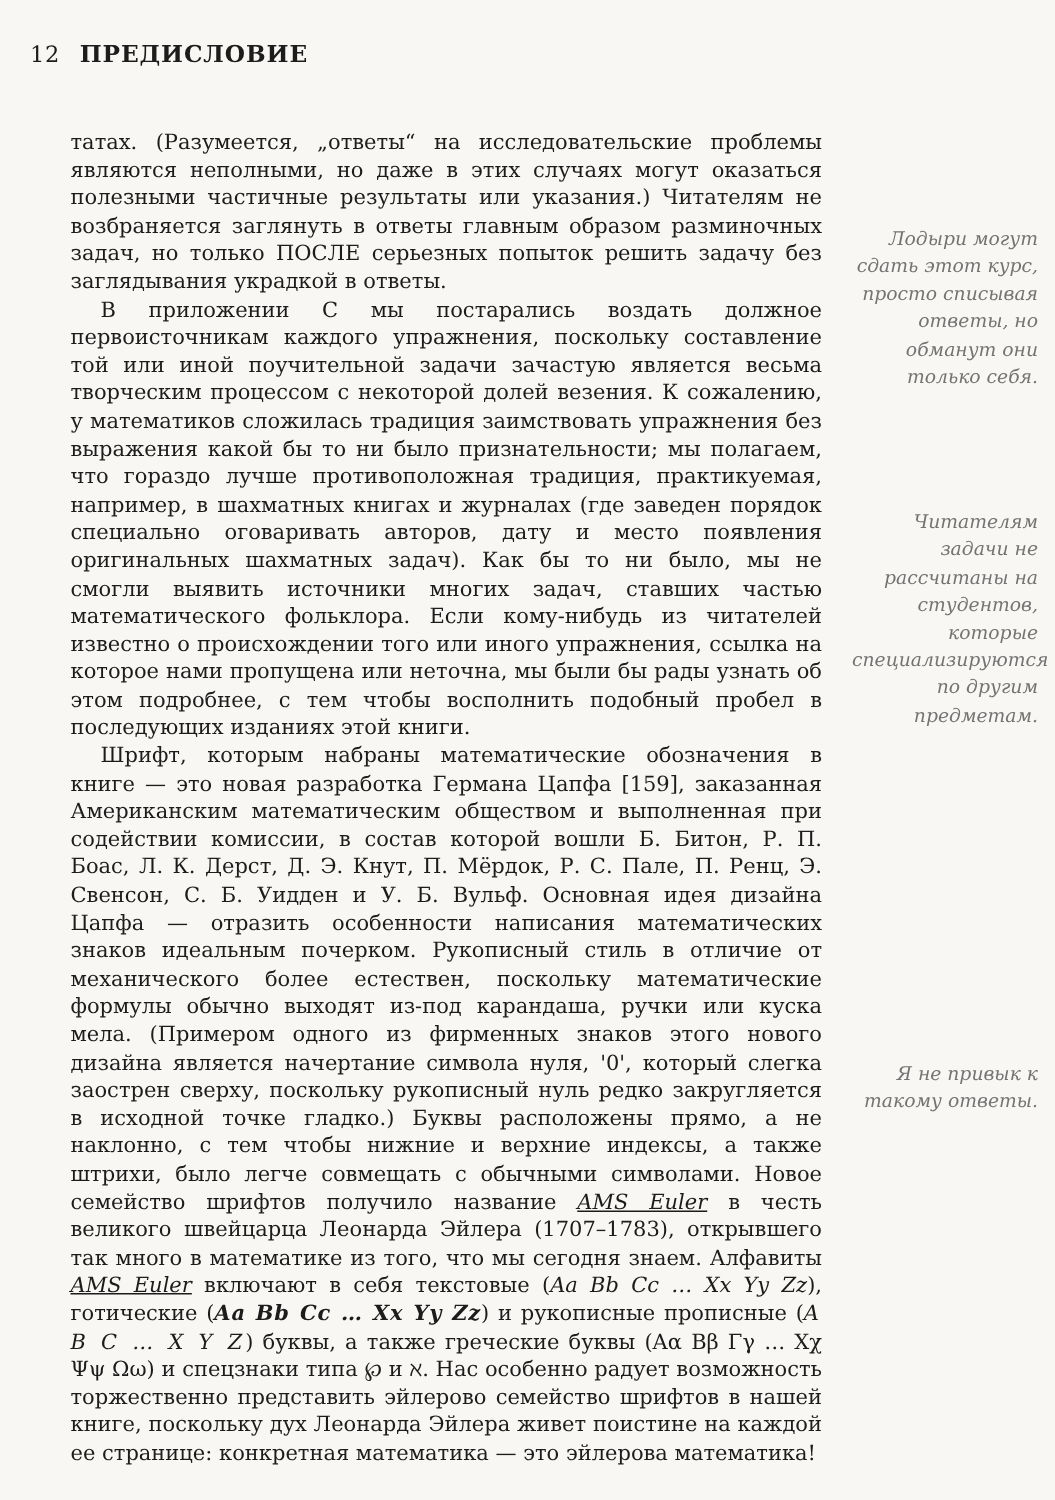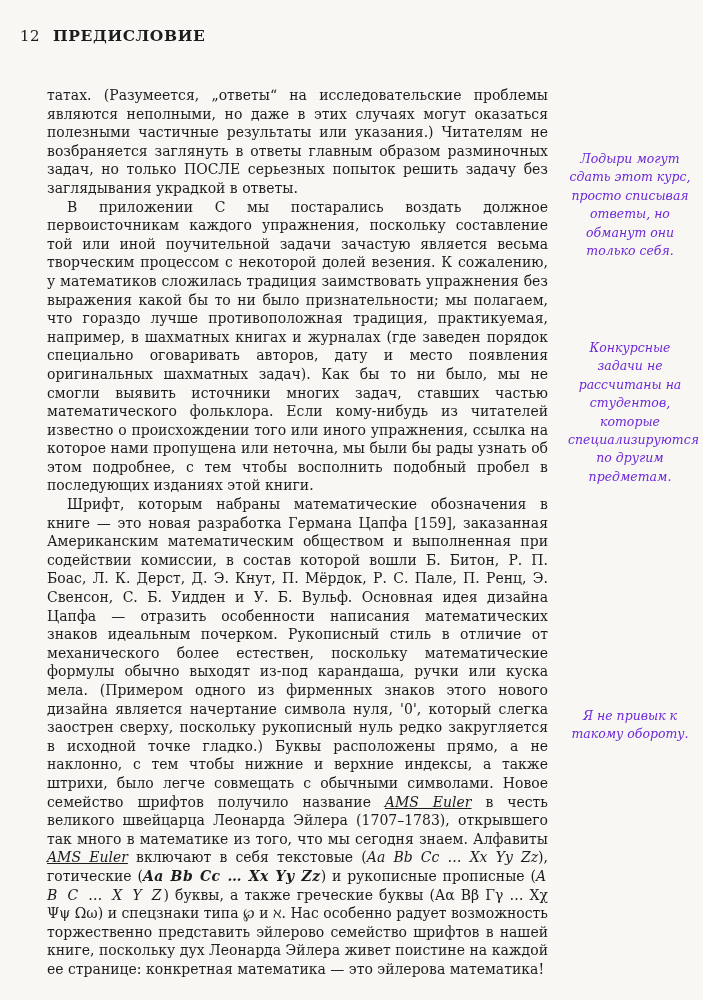--- a/index.html
+++ b/index.html
@@ -64,22 +64,22 @@
     top: 0;
     width: 124px;
   }
   .note {
     position: absolute;
     left: 0;
     width: 124px;
     font-size: 12.5px;
     line-height: 18.4px;
     font-style: italic;
-    text-align: center;
-    color: #6d28d9;
+    text-align: right;
+    color: #737373;
   }
   .note-0 { top: 150px; }
   .note-1 { top: 339px; }
   .note-2 { top: 707px; }
 </style>
 </head>
 <body>
 
 <div class="page">
 
@@ -88,17 +88,17 @@
   </header>
 
   <main class="text-block">
     <p class="par noindent">татах. (Разумеется, „ответы“ на исследовательские проблемы являются неполными, но даже в этих случаях могут оказаться полезными частичные результаты или указания.) Читателям не возбраняется заглянуть в ответы главным образом разминочных задач, но только ПОСЛЕ серьезных попыток решить задачу без заглядывания украдкой в ответы.</p>
     <p class="par indent">В приложении C мы постарались воздать должное первоисточникам каждого упражнения, поскольку составление той или иной поучительной задачи зачастую является весьма творческим процессом с некоторой долей везения. К сожалению, у математиков сложилась традиция заимствовать упражнения без выражения какой бы то ни было признательности; мы полагаем, что гораздо лучше противоположная традиция, практикуемая, например, в шахматных книгах и журналах (где заведен порядок специально оговаривать авторов, дату и место появления оригинальных шахматных задач). Как бы то ни было, мы не смогли выявить источники многих задач, ставших частью математического фольклора. Если кому-нибудь из читателей известно о происхождении того или иного упражнения, ссылка на которое нами пропущена или неточна, мы были бы рады узнать об этом подробнее, с тем чтобы восполнить подобный пробел в последующих изданиях этой книги.</p>
     <p class="par indent"><span>Шрифт, которым набраны математические обозначения в книге — это новая разработка Германа Цапфа [159], заказанная Американским математическим обществом и выполненная при содействии комиссии, в состав которой вошли Б. Битон, Р. П. Боас, Л. К. Дерст, Д. Э. Кнут, П. Мёрдок, Р. С. Пале, П. Ренц, Э. Свенсон, С. Б. Уидден и У. Б. Вульф. Основная идея дизайна Цапфа — отразить особенности написания математических знаков идеальным почерком. Рукописный стиль в отличие от механического более естествен, поскольку математические формулы обычно выходят из-под карандаша, ручки или куска мела. (Примером одного из фирменных знаков этого нового дизайна является начертание символа нуля, '0', который слегка заострен сверху, поскольку рукописный нуль редко закругляется в исходной точке гладко.) Буквы расположены прямо, а не наклонно, с тем чтобы нижние и верхние индексы, а также штрихи, было легче совмещать с обычными символами. Новое семейство шрифтов получило название </span><span class="it">AMS Euler</span><span> в честь великого швейцарца Леонарда Эйлера (1707–1783), открывшего так много в математике из того, что мы сегодня знаем. Алфавиты </span><span class="it">AMS Euler</span><span> включают в себя текстовые (</span><span class="euler">Aa Bb Cc … Xx Yy Zz</span><span>), готические (</span><span class="gothic">Aa Bb Cc … Xx Yy Zz</span><span>) и рукописные прописные (</span><span class="script">A B C … X Y Z</span><span>) буквы, а также греческие буквы (Αα Ββ Γγ … Χχ Ψψ Ωω) и спецзнаки типа ℘ и ℵ. Нас особенно радует возможность торжественно представить эйлерово семейство шрифтов в нашей книге, поскольку дух Леонарда Эйлера живет поистине на каждой ее странице: конкретная математика — это эйлерова математика!</span></p>
   </main>
 
   <aside class="margin-notes">
     <div class="note note-0">Лодыри могут сдать этот курс, просто списывая ответы, но обманут они только себя.</div>
-    <div class="note note-1">Конкурсные задачи не рассчитаны на студентов, которые специализируются по другим предметам.</div>
-    <div class="note note-2">Я не привык к такому обороту.</div>
+    <div class="note note-1">Читателям задачи не рассчитаны на студентов, которые специализируются по другим предметам.</div>
+    <div class="note note-2">Я не привык к такому ответы.</div>
   </aside>
 
 </div>
 
 </body></html>

